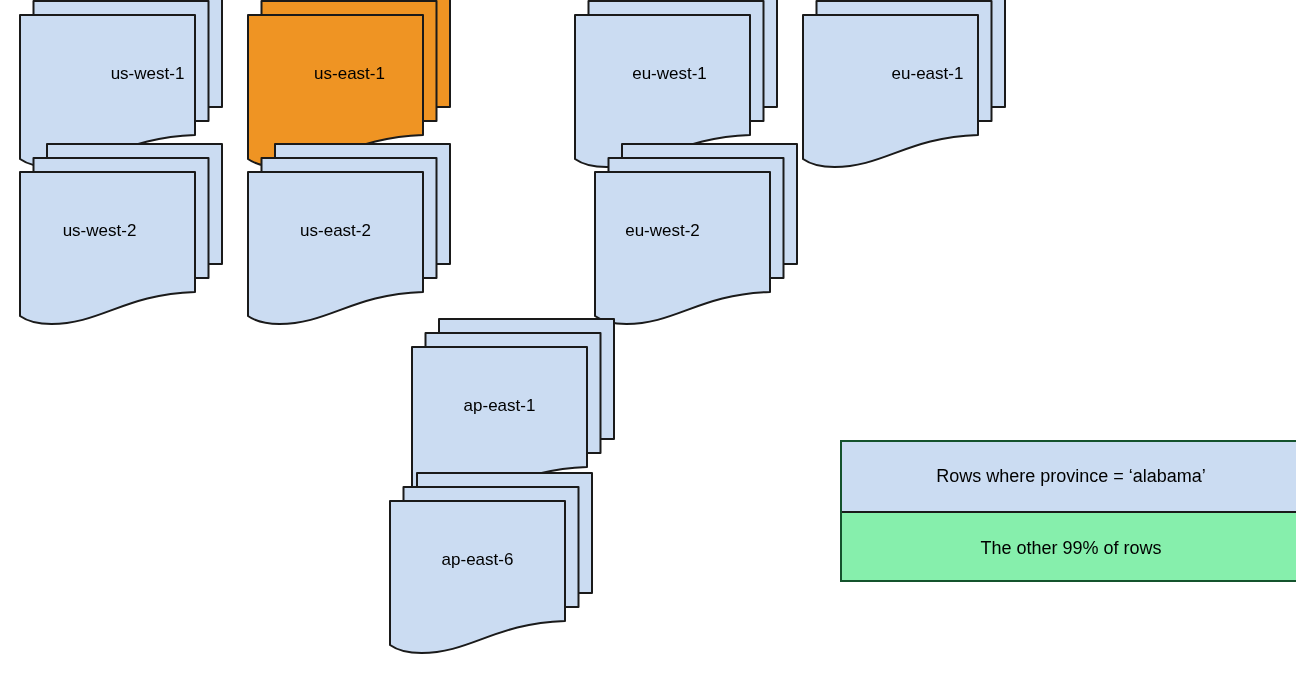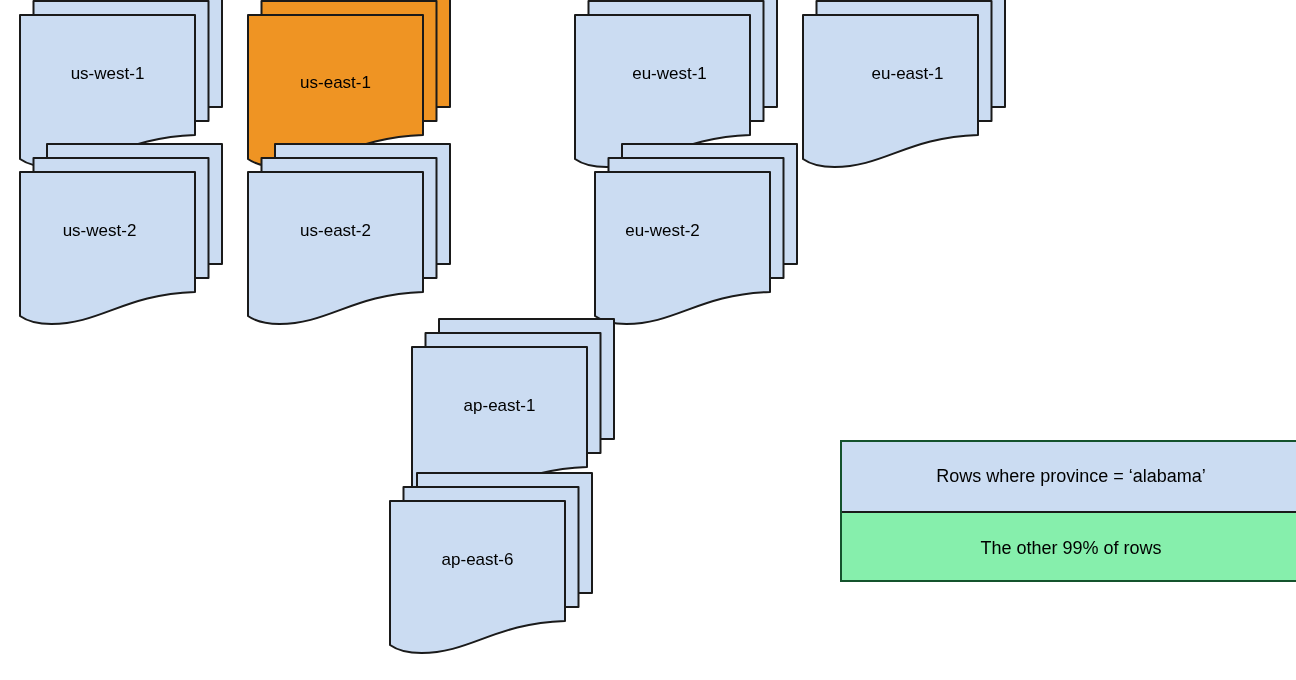--- a/index.html
+++ b/index.html
@@ -62,45 +62,45 @@
 </head>
 <body>
 
 <div id="canvas">
     <div class="stack" style="left: 20px; top: -13px; width: 208px; height: 188px;">
       <svg width="208" height="188" viewBox="0 0 208 188">
         <path d="M 0 0 L 175 0 L 175 120 L 0 120 Z" transform="translate(27,0)" fill="#cbdcf2" stroke="#1a1a1a" stroke-width="2" stroke-linejoin="round"></path>
         <path d="M 0 0 L 175 0 L 175 120 L 0 120 Z" transform="translate(13.5,14)" fill="#cbdcf2" stroke="#1a1a1a" stroke-width="2" stroke-linejoin="round"></path>
         <path d="M 0 0 L 175 0 L 175 120 C 105 122 80.5 152 31.5 152 C 17.5 152 7 149 0 144 Z" transform="translate(0,28)" fill="#cbdcf2" stroke="#1a1a1a" stroke-width="2" stroke-linejoin="round"></path>
       </svg>
-      <div class="stack-label" style="top: 77px; width: 175px;">us-west-1</div>
+      <div class="stack-label" style="top: 77px; width: 175px; margin-left: 40px;">us-west-1</div>
     </div>
     <div class="stack" style="left: 248px; top: -13px; width: 208px; height: 188px;">
       <svg width="208" height="188" viewBox="0 0 208 188">
         <path d="M 0 0 L 175 0 L 175 120 L 0 120 Z" transform="translate(27,0)" fill="#ef9423" stroke="#1a1a1a" stroke-width="2" stroke-linejoin="round"></path>
         <path d="M 0 0 L 175 0 L 175 120 L 0 120 Z" transform="translate(13.5,14)" fill="#ef9423" stroke="#1a1a1a" stroke-width="2" stroke-linejoin="round"></path>
         <path d="M 0 0 L 175 0 L 175 120 C 105 122 80.5 152 31.5 152 C 17.5 152 7 149 0 144 Z" transform="translate(0,28)" fill="#ef9423" stroke="#1a1a1a" stroke-width="2" stroke-linejoin="round"></path>
       </svg>
-      <div class="stack-label" style="top: 77px; width: 175px; margin-top: 9px;">us-east-1</div>
+      <div class="stack-label" style="top: 77px; width: 203px;">us-east-1</div>
     </div>
     <div class="stack" style="left: 575px; top: -13px; width: 208px; height: 188px;">
       <svg width="208" height="188" viewBox="0 0 208 188">
         <path d="M 0 0 L 175 0 L 175 120 L 0 120 Z" transform="translate(27,0)" fill="#cbdcf2" stroke="#1a1a1a" stroke-width="2" stroke-linejoin="round"></path>
         <path d="M 0 0 L 175 0 L 175 120 L 0 120 Z" transform="translate(13.5,14)" fill="#cbdcf2" stroke="#1a1a1a" stroke-width="2" stroke-linejoin="round"></path>
         <path d="M 0 0 L 175 0 L 175 120 C 105 122 80.5 152 31.5 152 C 17.5 152 7 149 0 144 Z" transform="translate(0,28)" fill="#cbdcf2" stroke="#1a1a1a" stroke-width="2" stroke-linejoin="round"></path>
       </svg>
       <div class="stack-label" style="top: 77px; width: 189px;">eu-west-1</div>
     </div>
     <div class="stack" style="left: 803px; top: -13px; width: 208px; height: 188px;">
       <svg width="208" height="188" viewBox="0 0 208 188">
         <path d="M 0 0 L 175 0 L 175 120 L 0 120 Z" transform="translate(27,0)" fill="#cbdcf2" stroke="#1a1a1a" stroke-width="2" stroke-linejoin="round"></path>
         <path d="M 0 0 L 175 0 L 175 120 L 0 120 Z" transform="translate(13.5,14)" fill="#cbdcf2" stroke="#1a1a1a" stroke-width="2" stroke-linejoin="round"></path>
         <path d="M 0 0 L 175 0 L 175 120 C 105 122 80.5 152 31.5 152 C 17.5 152 7 149 0 144 Z" transform="translate(0,28)" fill="#cbdcf2" stroke="#1a1a1a" stroke-width="2" stroke-linejoin="round"></path>
       </svg>
-      <div class="stack-label" style="top: 77px; width: 209px;">eu-east-1</div>
+      <div class="stack-label" style="top: 77px; width: 209px; margin-left: 20px;">eu-east-1</div>
     </div>
     <div class="stack" style="left: 20px; top: 144px; width: 208px; height: 188px;">
       <svg width="208" height="188" viewBox="0 0 208 188">
         <path d="M 0 0 L 175 0 L 175 120 L 0 120 Z" transform="translate(27,0)" fill="#cbdcf2" stroke="#1a1a1a" stroke-width="2" stroke-linejoin="round"></path>
         <path d="M 0 0 L 175 0 L 175 120 L 0 120 Z" transform="translate(13.5,14)" fill="#cbdcf2" stroke="#1a1a1a" stroke-width="2" stroke-linejoin="round"></path>
         <path d="M 0 0 L 175 0 L 175 120 C 105 122 80.5 152 31.5 152 C 17.5 152 7 149 0 144 Z" transform="translate(0,28)" fill="#cbdcf2" stroke="#1a1a1a" stroke-width="2" stroke-linejoin="round"></path>
       </svg>
       <div class="stack-label" style="top: 77px; width: 159px;">us-west-2</div>
     </div>
     <div class="stack" style="left: 248px; top: 144px; width: 208px; height: 188px;">

